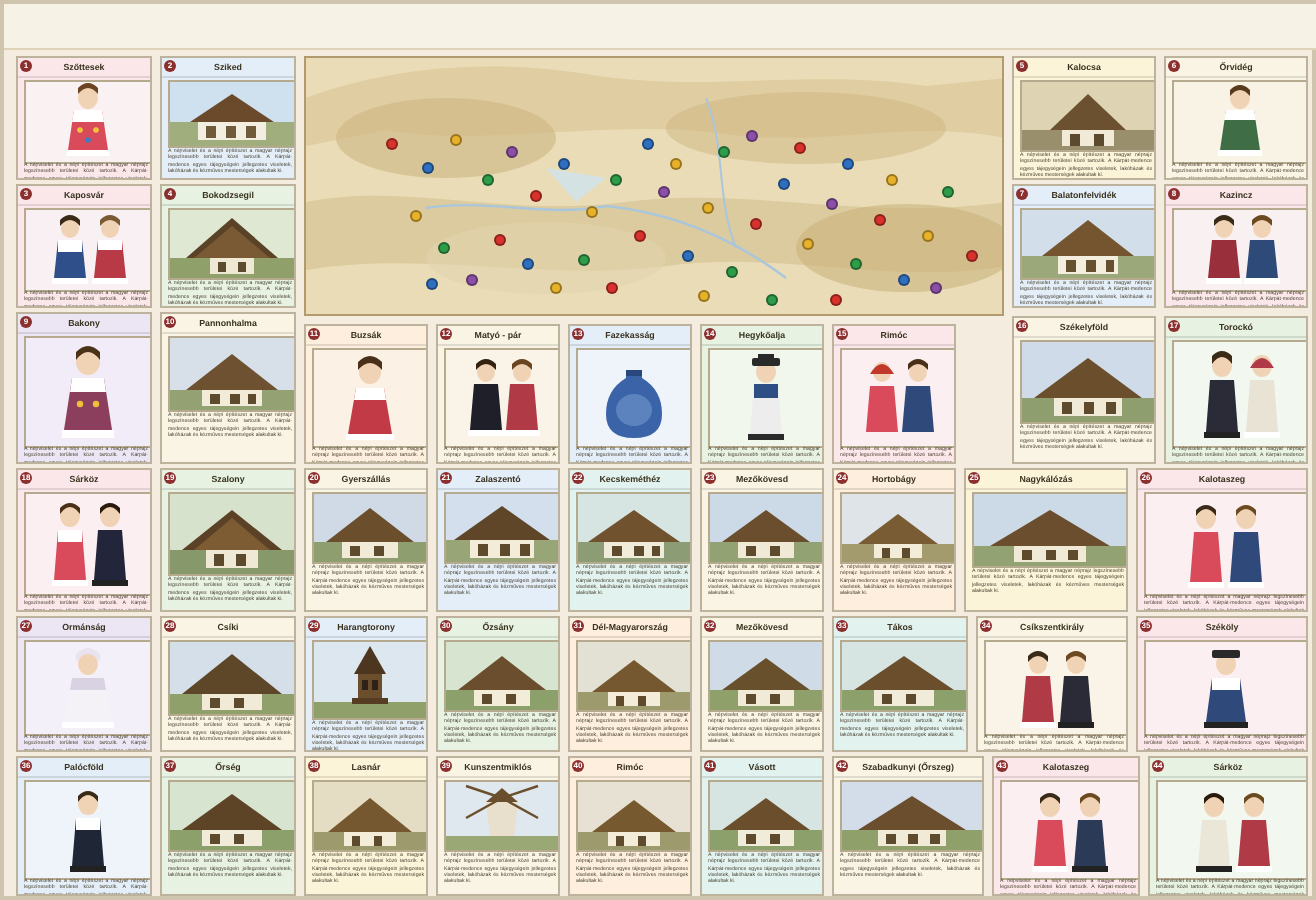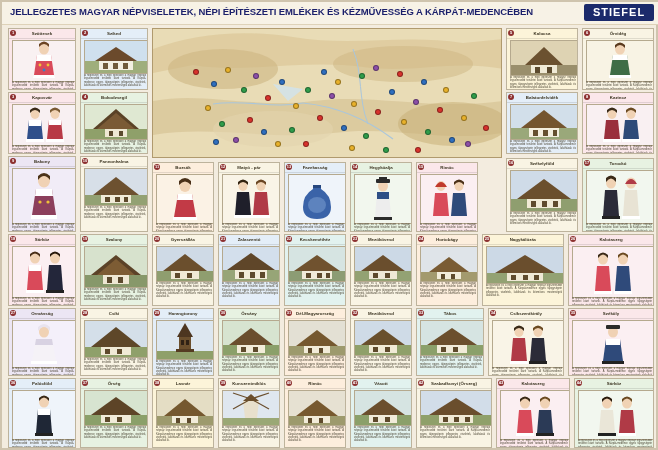--- a/index.html
+++ b/index.html
@@ -97,22 +97,20 @@
     position:absolute;width:4px;height:4px;border-radius:50%;
     border:0.5px solid rgba(0,0,0,0.35);
   }
 </style>
 </head>
 <body>
 
 <div id="poster">
 
   <div class="header">
-    <div class="header-title">JELLEGZETES MAGYAR NÉPVISELETEK, NÉPI ÉPÍTÉSZETI EMLÉKEK ÉS KÉZMŰVESSÉG A KÁRPÁT-MEDENCÉBEN</div>
-    <div class="logo">STIEFEL</div>
   </div>
 
   <div class="map" style="left:150px;top:26px;width:350px;height:130px;">
     <div class="relief">
       <svg width="350" height="130" viewBox="0 0 350 130" preserveAspectRatio="none">
         <rect x="0" y="0" width="350" height="130" fill="#e9dcb6"></rect>
         <path d="M0,20 C40,5 90,0 140,8 C200,18 250,5 310,14 L350,10 L350,40 C300,30 260,45 210,38 C150,30 90,45 40,36 L0,44 Z" fill="#dcc89a" opacity="0.75"></path>
         <path d="M0,70 C50,60 100,78 160,70 C220,62 280,80 350,70 L350,100 C290,110 240,92 180,100 C120,108 60,92 0,102 Z" fill="#d9c characterize" opacity="0"></path>
         <path d="M0,72 C50,62 100,80 160,72 C220,64 280,82 350,72 L350,104 C290,114 240,96 180,104 C120,112 60,96 0,106 Z" fill="#d6c193" opacity="0.65"></path>
         <ellipse cx="70" cy="40" rx="55" ry="20" fill="#cdb682" opacity="0.6"></ellipse>

